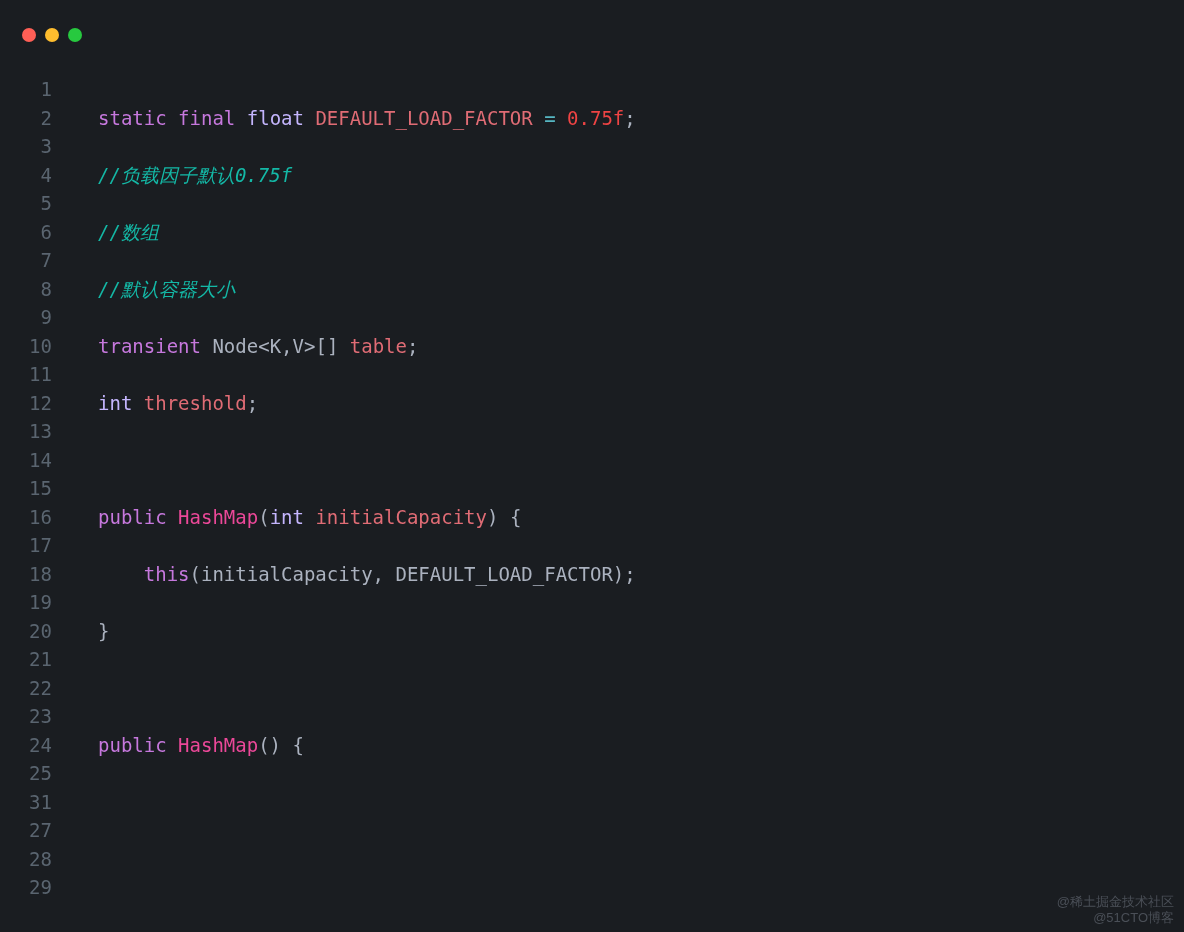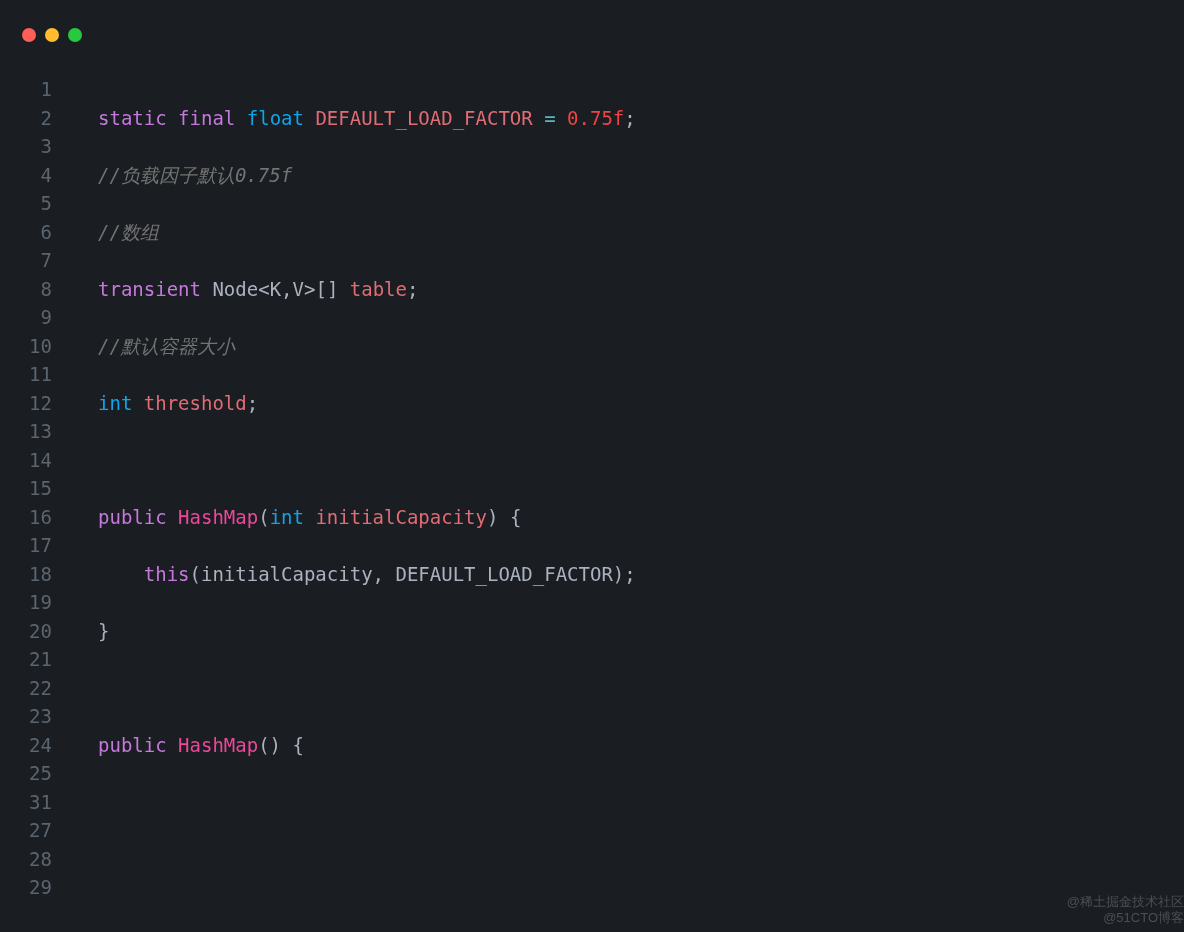--- a/index.html
+++ b/index.html
@@ -42,33 +42,33 @@
       user-select: none;
       flex-shrink: 0;
     }
     .gutter div { height: 28.5px; }
     .code {
       padding-left: 36px;
       white-space: pre;
     }
     .code-line { height: 28.5px; }
     .kw-purple { color: #c678dd; }
-    .kw-type { color: #0ea5e9; }
+    .kw-type { color: #c4b5fd; }
     .fn-name { color: #ec4899; }
     .ident { color: #e06c75; }
     .param { color: #e06c75; }
     .str-num { color: #ef4444; }
-    .comment { color: #737373; font-style: italic; }
+    .comment { color: #14b8a6; font-style: italic; }
     .op { color: #56b6c2; }
     .punct { color: #abb2bf; }
     .plain { color: #abb2bf; }
     .watermark {
       position: absolute;
       bottom: 6px;
-      right: 0;
+      right: 10px;
       text-align: right;
       color: #4a4f57;
       font-size: 13px;
       line-height: 16px;
       font-family: sans-serif;
     }
   </style>
 </head>
 <body>
 
@@ -107,22 +107,22 @@
         <div>25</div>
         <div>31</div>
         <div>27</div>
         <div>28</div>
         <div>29</div>
       </div>
     <div class="code">
 <div class="code-line"><span class="kw-purple">static</span> <span class="kw-purple">final</span> <span class="kw-type">float</span> <span class="ident">DEFAULT_LOAD_FACTOR</span> <span class="op">=</span> <span class="str-num">0.75f</span><span class="punct">;</span></div>
 <div class="code-line"><span class="comment">//负载因子默认0.75f</span></div>
 <div class="code-line"><span class="comment">//数组</span></div>
+<div class="code-line"><span class="comment">//默认容器大小</span></div>
 <div class="code-line"><span class="kw-purple">transient</span> <span class="plain">Node</span><span class="punct">&lt;</span><span class="plain">K</span><span class="punct">,</span><span class="plain">V</span><span class="punct">&gt;</span><span class="punct">[]</span> <span class="ident">table</span><span class="punct">;</span></div>
-<div class="code-line"><span class="comment">//默认容器大小</span></div>
 <div class="code-line"><span class="kw-type">int</span> <span class="ident">threshold</span><span class="punct">;</span></div>
 <div class="code-line"></div>
 <div class="code-line"><span class="kw-purple">public</span> <span class="fn-name">HashMap</span><span class="punct">(</span><span class="kw-type">int</span> <span class="param">initialCapacity</span><span class="punct">)</span> <span class="punct">{</span></div>
 <div class="code-line">    <span class="kw-purple">this</span><span class="punct">(</span><span class="plain">initialCapacity</span><span class="punct">,</span> <span class="plain">DEFAULT_LOAD_FACTOR</span><span class="punct">)</span><span class="punct">;</span></div>
 <div class="code-line"><span class="punct">}</span></div>
 <div class="code-line"></div>
 <div class="code-line"><span class="kw-purple">public</span> <span class="fn-name">HashMap</span><span class="punct">()</span> <span class="punct">{</span></div>
 
 
 

